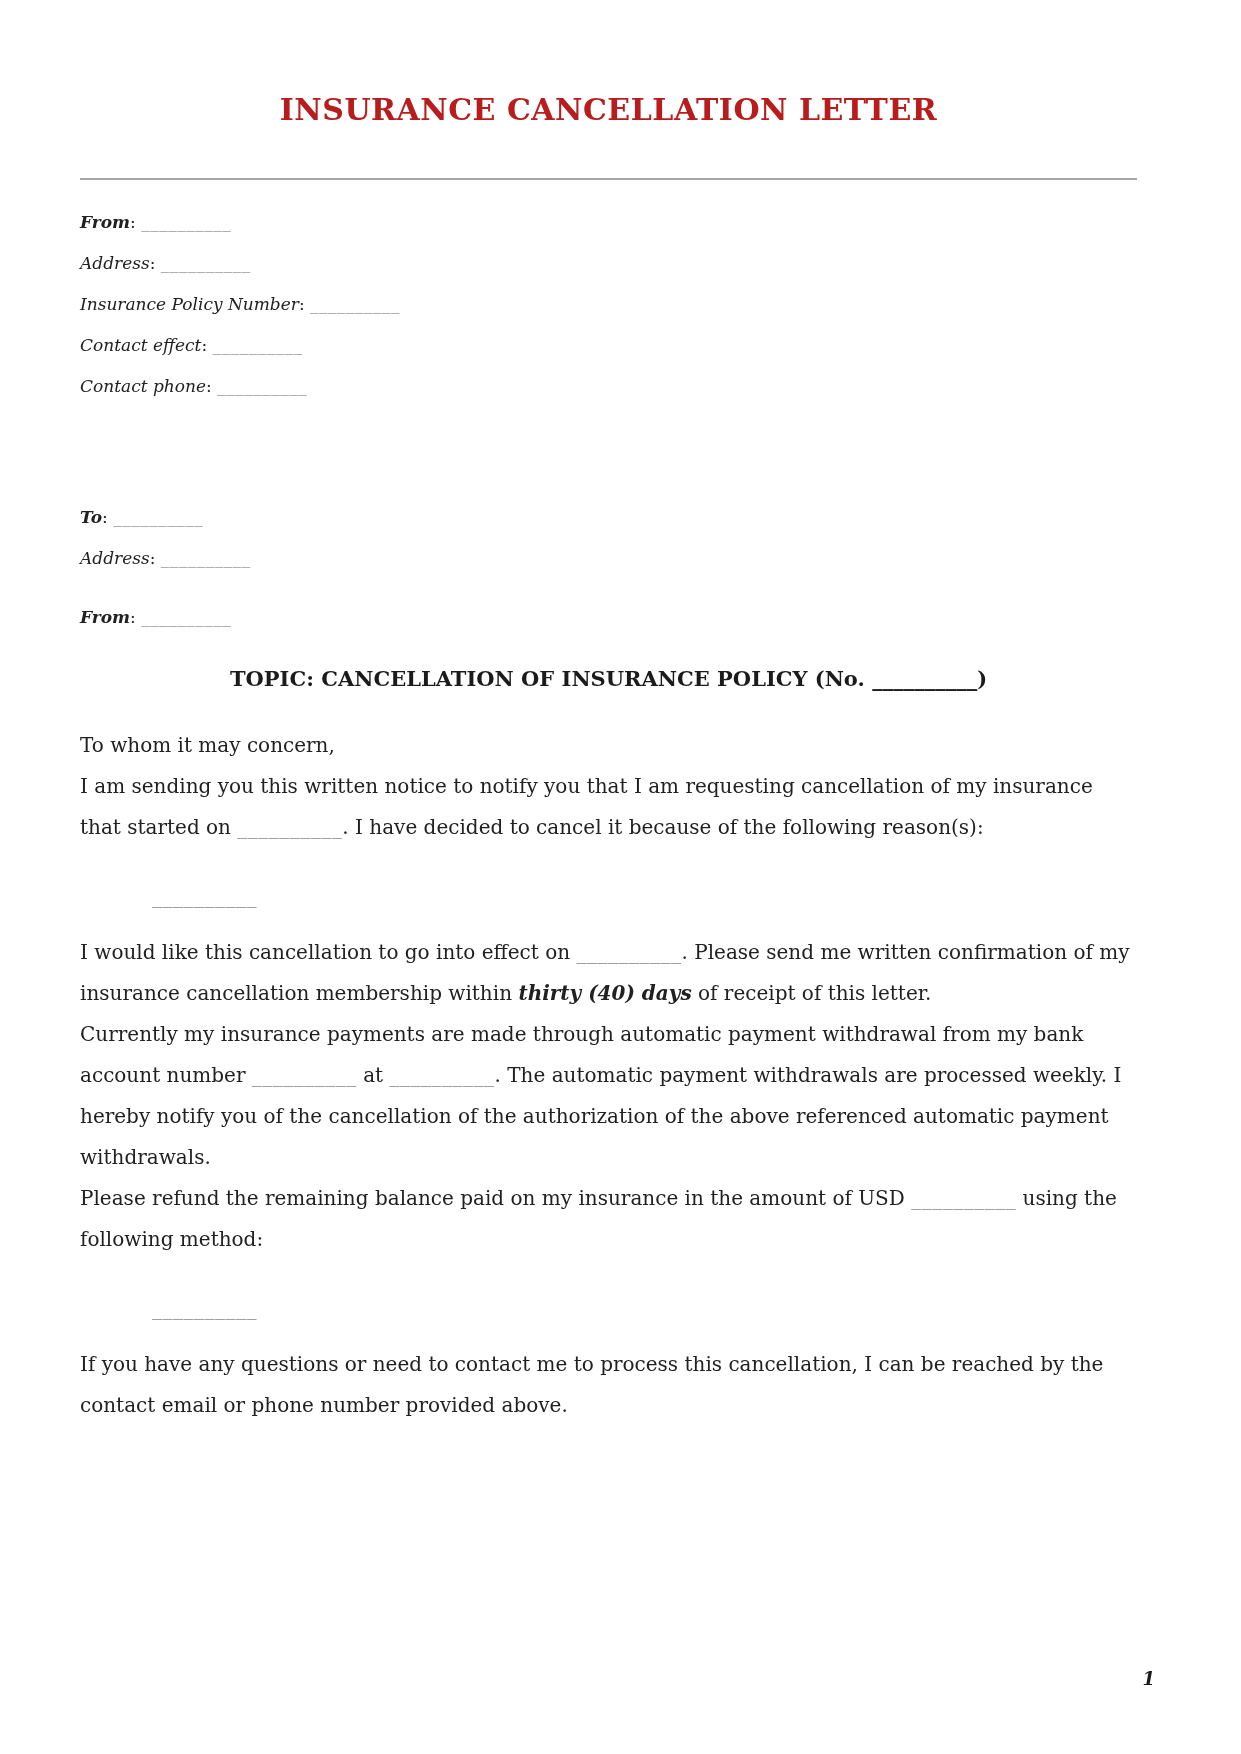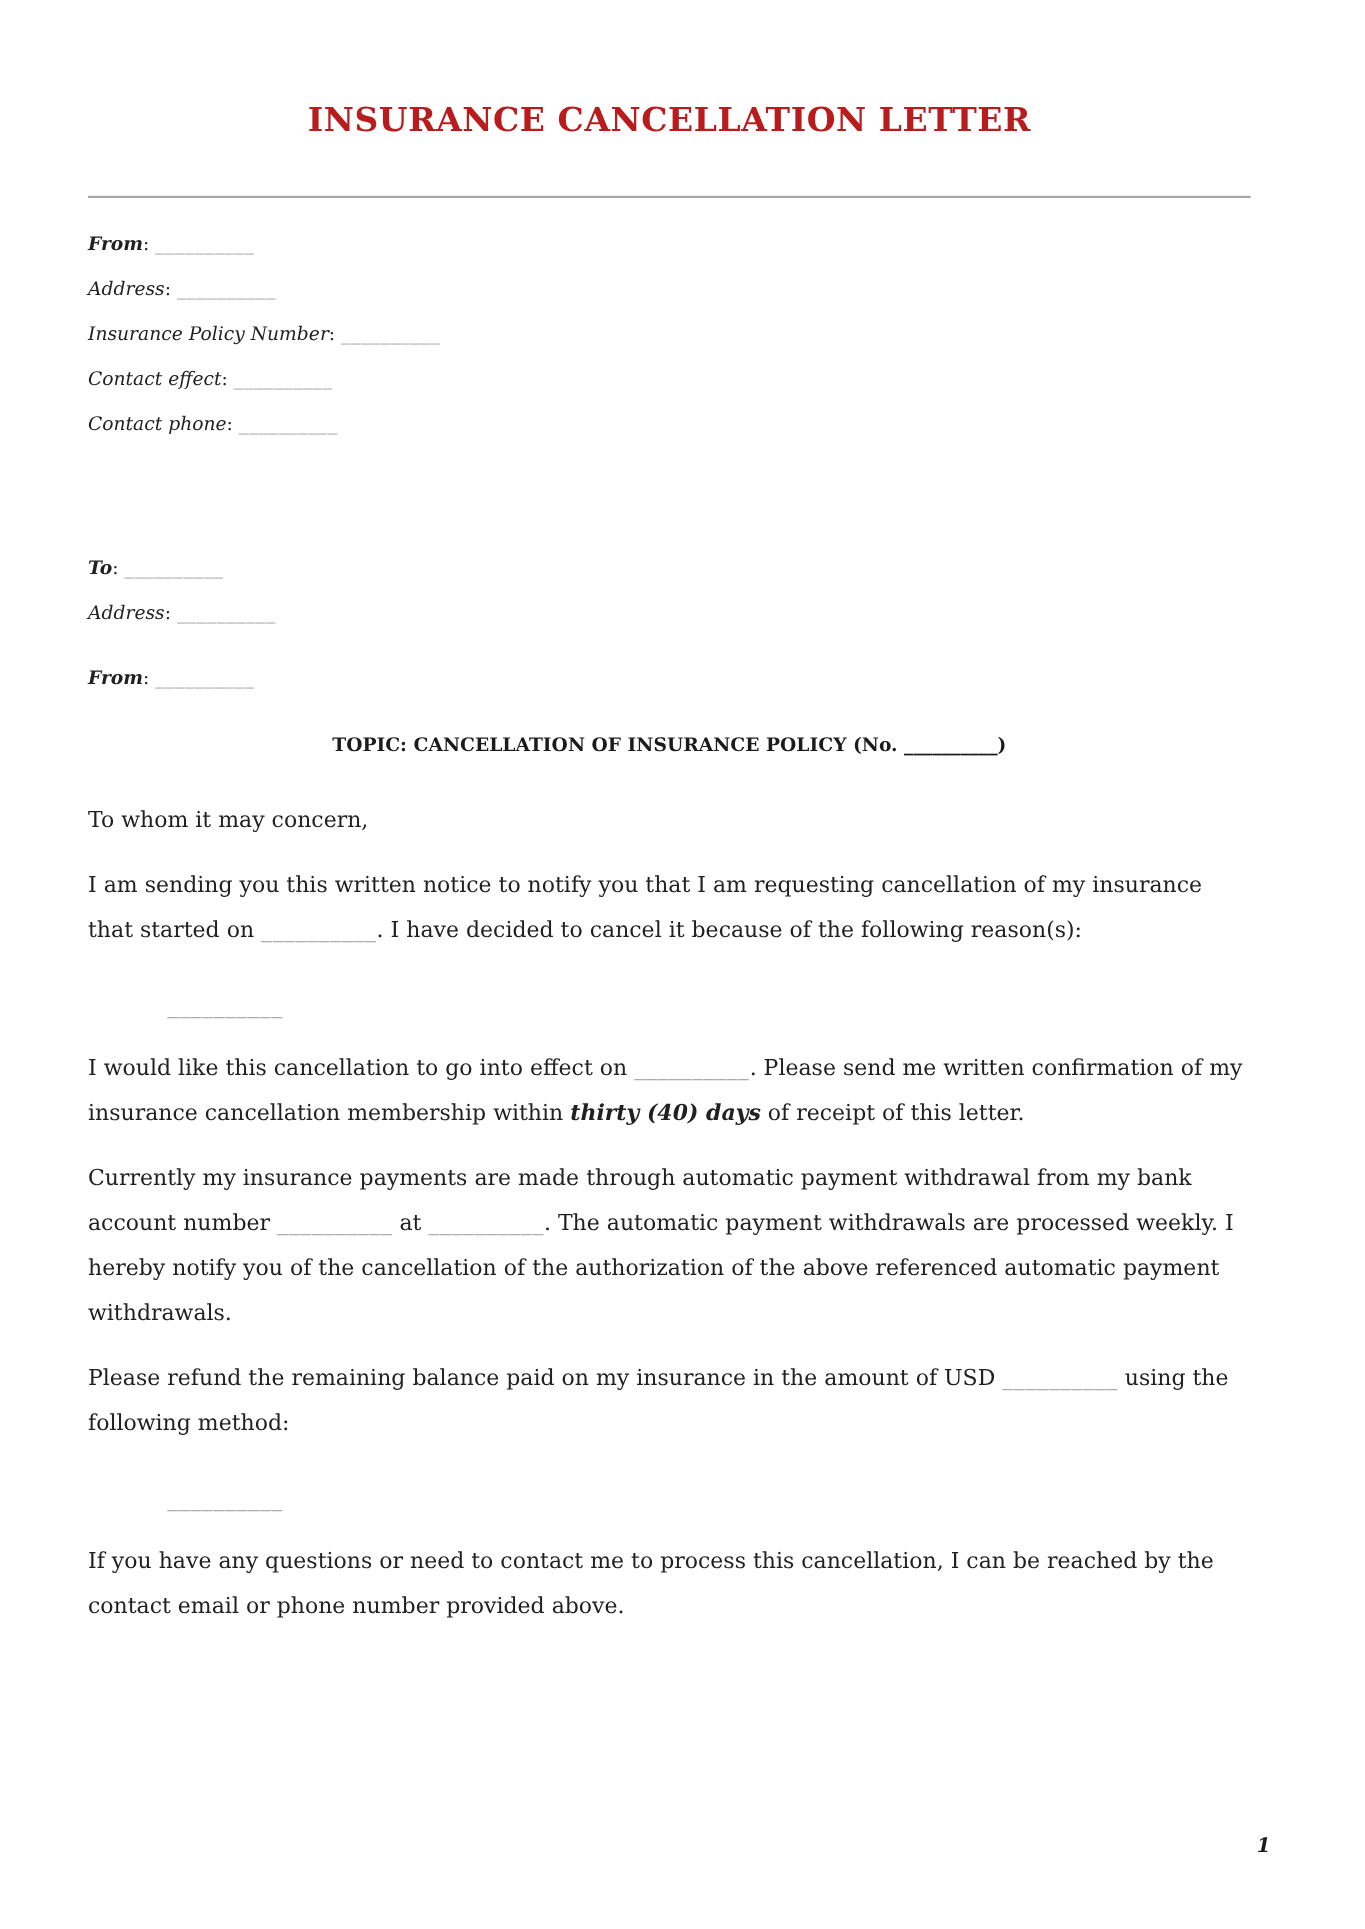--- a/index.html
+++ b/index.html
@@ -41,30 +41,29 @@
   .i  { font-style: italic; }
   .blank {
     color: #8a8a8a;
     letter-spacing: 0.5px;
   }
   .blank-dark { color: #1b1b1b; }
   .to-block { margin-top: 90px; }
   .date-block { margin-top: 18px; }
   .topic {
     margin-top: 20px;
-    font-size: 17px;
+    font-size: 21px;
     font-weight: bold;
     text-align: center;
     line-height: 41px;
     color: #1b1b1b;
   }
   .para {
     font-size: 20px;
     line-height: 41px;
-    margin-top: 18px;
     text-align: left;
   }
   .salutation { margin-top: 26px; }
   .blank-line {
     margin-top: 28px;
     margin-bottom: 15px;
     text-indent: 72px;
     font-size: 20px;
     line-height: 41px;
   }

